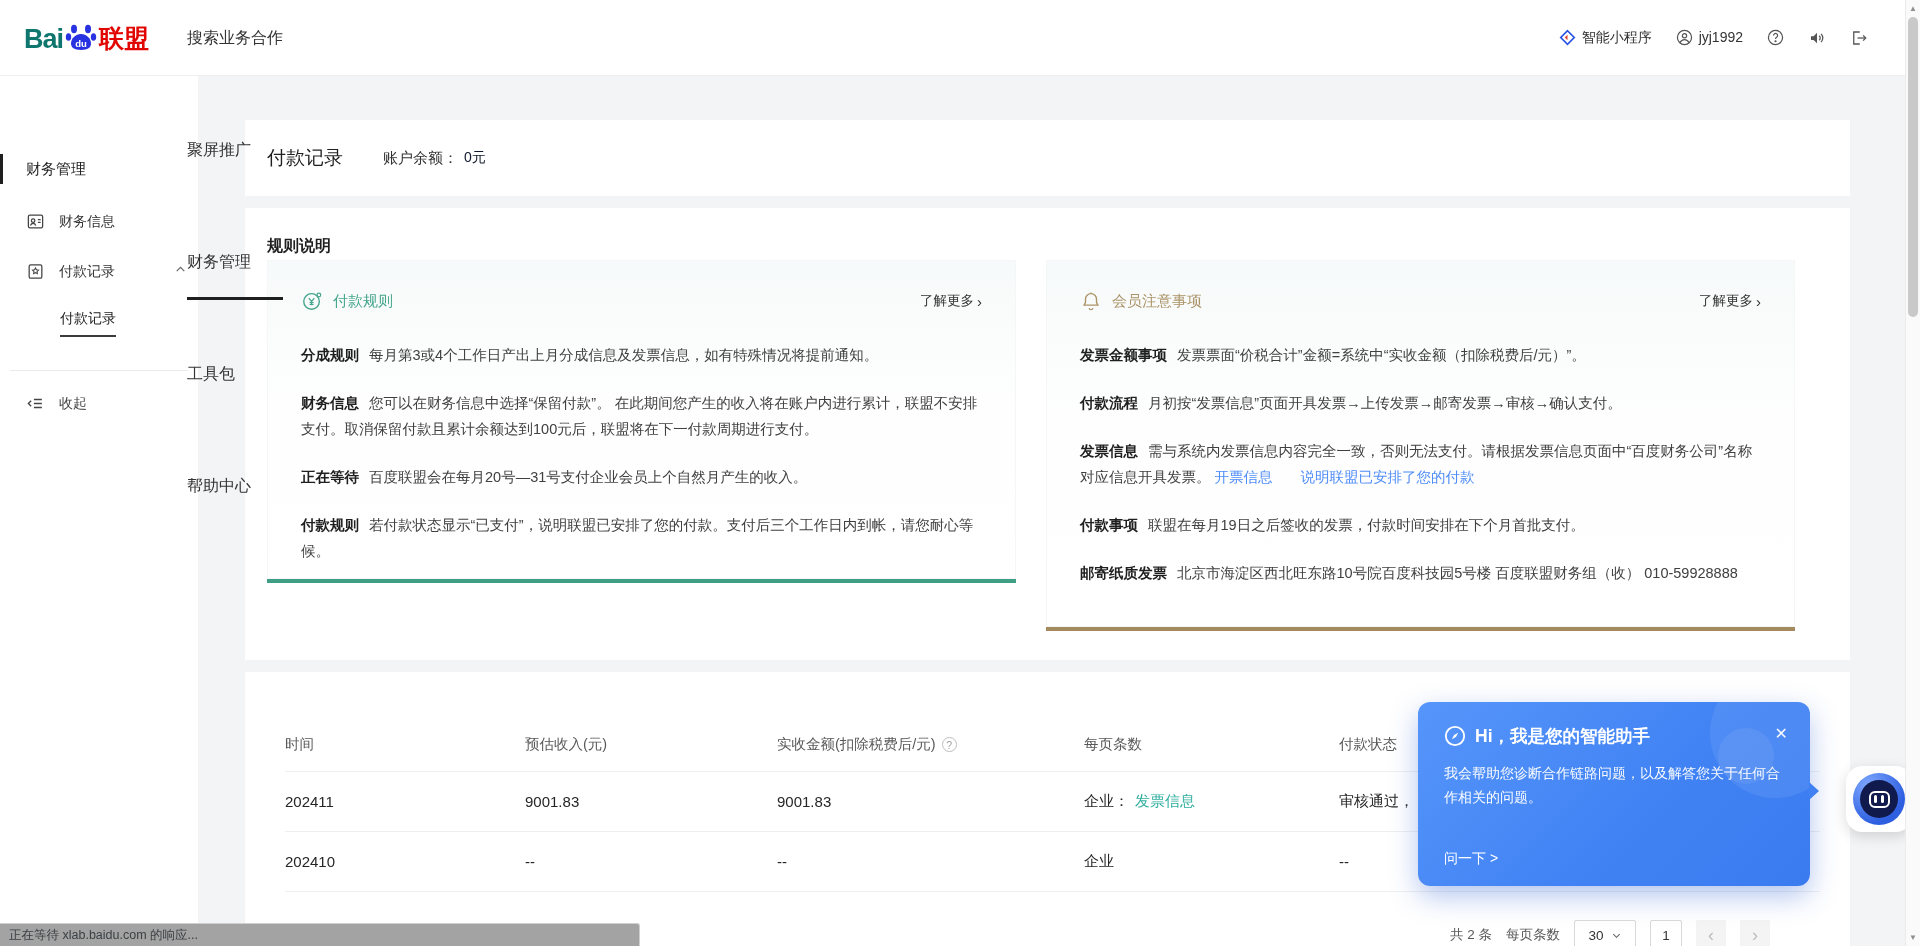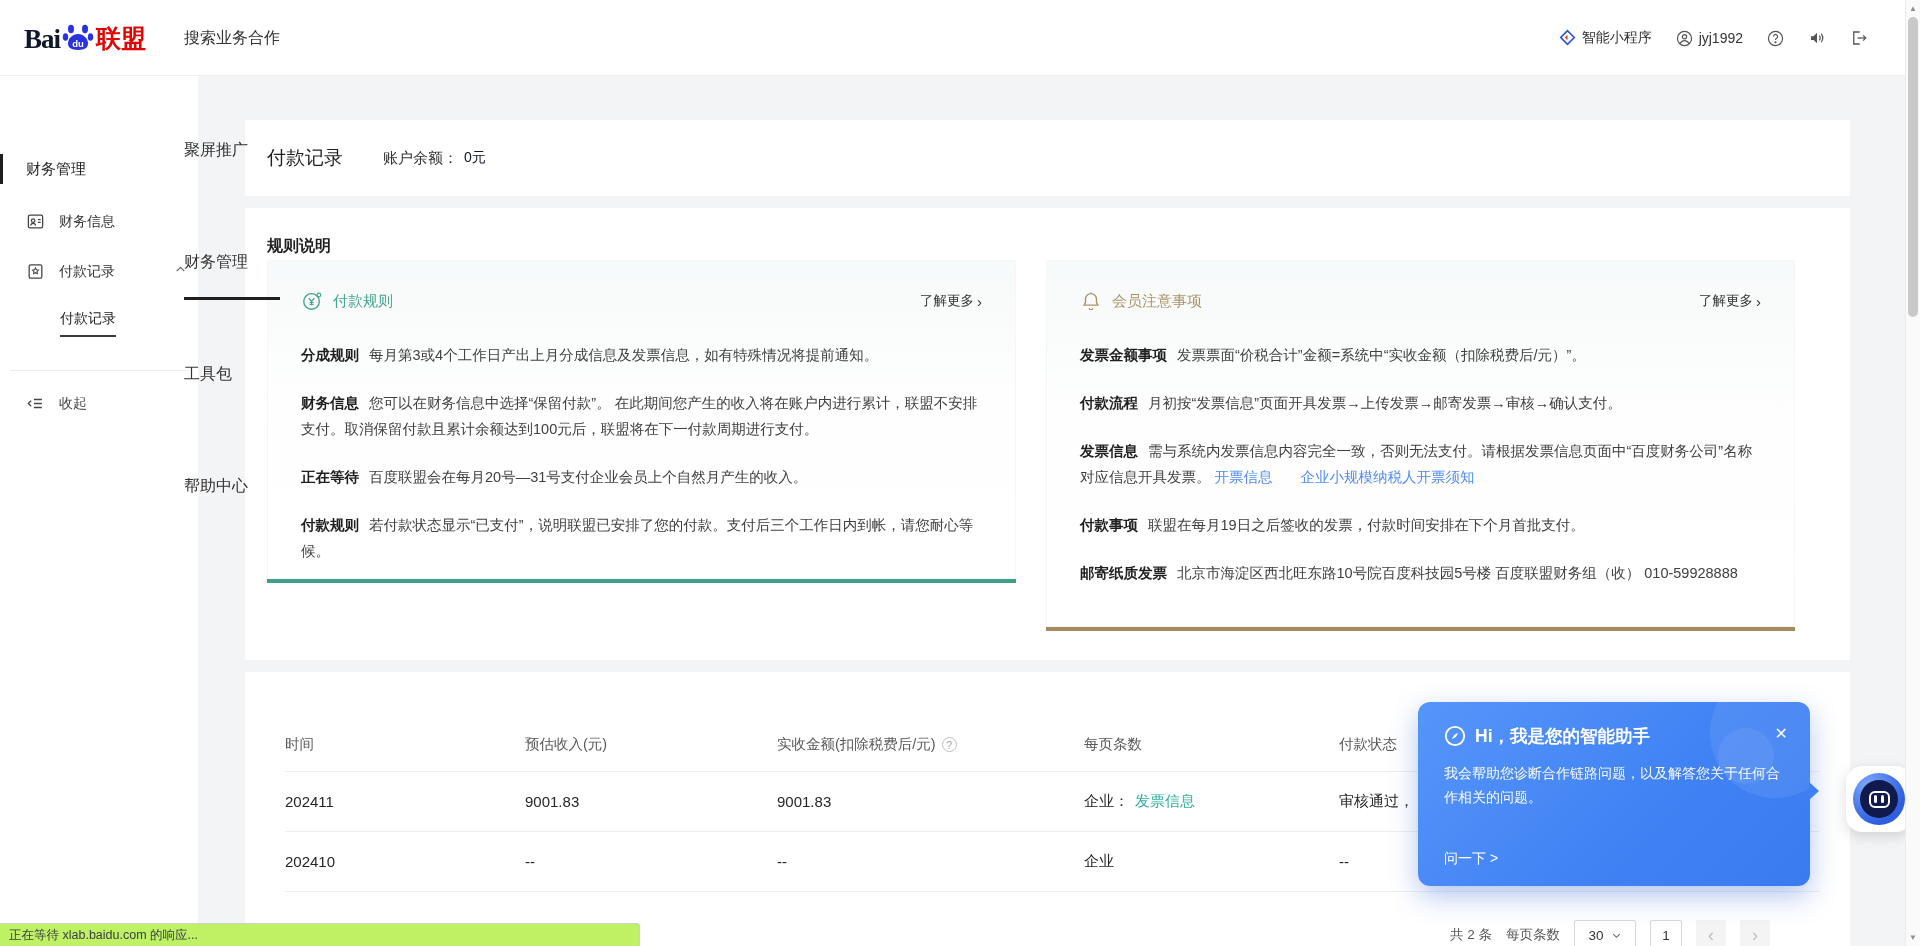--- a/index.html
+++ b/index.html
@@ -8,29 +8,29 @@
     width:1920px; height:946px; position:relative; overflow:hidden;
     background:#f3f4f6; color:#333;
     font-family:"Liberation Sans","DejaVu Sans",sans-serif; font-size:14px;
   }
   
   .topnav {
     position:absolute; top:0; left:0; right:0; height:76px; background:#fff;
     border-bottom:1px solid #f0f0f0; display:flex; align-items:center; z-index:30;
   }
   .logo { display:flex; align-items:flex-end; margin-left:24px; cursor:pointer; }
-  .logo-bai { color:#0f172a; font-size:27px; font-weight:bold; letter-spacing:-1px;font-family:Liberation Serif, serif; }
+  .logo-bai { color:#0f766e; font-size:27px; font-weight:bold; letter-spacing:-1px; }
   .logo-paw { position:relative; width:34px; height:34px; margin:0 1px; }
   .logo-union { color:#e10600; font-size:25px; font-weight:bold; }
   .menu { display:flex; gap:36px; margin-left:38px;flex-direction:column; }
   .menu-item { position:relative; height:76px; line-height:76px; font-size:16px; color:#333; cursor:pointer; white-space:nowrap; display:flex; align-items:center; gap:4px; }
   .menu-item.active::after {
     content:""; position:absolute; left:0; right:0; bottom:0; height:3px; background:#1f1f1f;
   }
-  .nav-right { position:absolute; right:52px; display:flex; align-items:flex-end; gap:24px; }
+  .nav-right { position:absolute; right:52px; display:flex; align-items:flex-start; gap:24px; }
   .nav-chip { display:flex; align-items:center; gap:6px; font-size:14px; color:#333; cursor:pointer; }
   .icon-btn { cursor:pointer; display:flex; align-items:center; }
   
   .sidebar { position:absolute; left:0; top:76px; width:198px; bottom:0; background:#fff; z-index:5; }
   .side-title { position:absolute; top:84px; left:26px; font-size:15px; color:#1f1f1f; }
   .side-title::before { content:""; position:absolute; left:-26px; top:-6px; width:3px; height:30px; background:#1f1f1f; }
   .side-item { position:absolute; left:26px; display:flex; align-items:center; gap:14px; font-size:14px; color:#333; cursor:pointer; }
   .side-item .chev { position:absolute; left:148px; top:1px; }
   .side-sub { position:absolute; left:60px; font-size:14px; color:#222; cursor:pointer; padding-bottom:7px; border-bottom:2px solid #3b3b3b; }
   .side-divider { position:absolute; top:294px; left:10px; right:10px; border-top:1px solid #ebebeb; }
@@ -102,21 +102,21 @@
   .robot-face { width:38px; height:38px; border-radius:50%; background:#101a4d; display:flex; align-items:center; justify-content:center; }
   .robot-eyes { width:21px; height:17px; border:2px solid #fff; border-radius:6px; display:flex; align-items:center; justify-content:center; gap:4px; }
   .robot-eyes i { width:3px; height:8px; background:#fff; border-radius:2px; }
   
   .scrollbar { position:absolute; right:0; top:0; bottom:0; width:15px; background:#fafafa; border-left:1px solid #ebebeb; z-index:60; }
   .scroll-arrow { position:absolute; left:0; right:0; height:15px; color:#8f8f8f; font-size:8px; display:flex; align-items:center; justify-content:center; cursor:pointer; }
   .scroll-arrow.up { top:1px; } .scroll-arrow.down { bottom:1px; }
   .scroll-thumb { position:absolute; left:2px; right:2px; top:17px; height:300px; background:#c9c9c9; border-radius:6px; cursor:pointer; }
   
   .statusbar {
-    position:absolute; left:0; bottom:0; width:640px; height:23px; background:#bef264;
+    position:absolute; left:0; bottom:0; width:640px; height:23px; background:#a3a3a3;
     border-top:1px solid #cfcfcf; border-right:1px solid #cfcfcf; border-top-right-radius:3px;
     font-size:12.5px; color:#3c4043; display:flex; align-items:center; padding-left:9px; z-index:45;
   }
   svg { display:block; }
 </style>
 </head>
 <body>
 
 <div class="topnav">
   <div class="logo">
@@ -296,21 +296,21 @@
       <span class="rule-head-title">会员注意事项</span>
       <span class="rule-more">
         <span>了解更多</span>
           <span class="gt">›</span>
       </span>
     </div>
     <div class="rule-body">
       <p class="rule-p"><b>发票金额事项</b><span>发票票面“价税合计”金额=系统中“实收金额（扣除税费后/元）”。</span></p>
       <p class="rule-p"><b>付款流程</b><span>月初按“发票信息”页面开具发票→上传发票→邮寄发票→审核→确认支付。</span></p>
       <p class="rule-p"><b>发票信息</b><span>需与系统内发票信息内容完全一致，否则无法支付。请根据发票信息页面中“百度财务公司”名称对应信息开具发票。</span>
-        <span class="blue-link">开票信息</span><span class="blue-link">企业小规模纳税人开票须知</span>
+        <span class="blue-link">开票信息</span><span class="blue-link">说明联盟已安排了您的付款</span>
       </p>
       <p class="rule-p"><b>付款事项</b><span>联盟在每月19日之后签收的发票，付款时间安排在下个月首批支付。</span></p>
       <p class="rule-p"><b>邮寄纸质发票</b><span>北京市海淀区西北旺东路10号院百度科技园5号楼 百度联盟财务组（收） 010-59928888</span></p>
     </div>
   </div>
 </div>
 
 <div class="card card3">
   <div class="tbl">
     <div class="trow thead-row">

